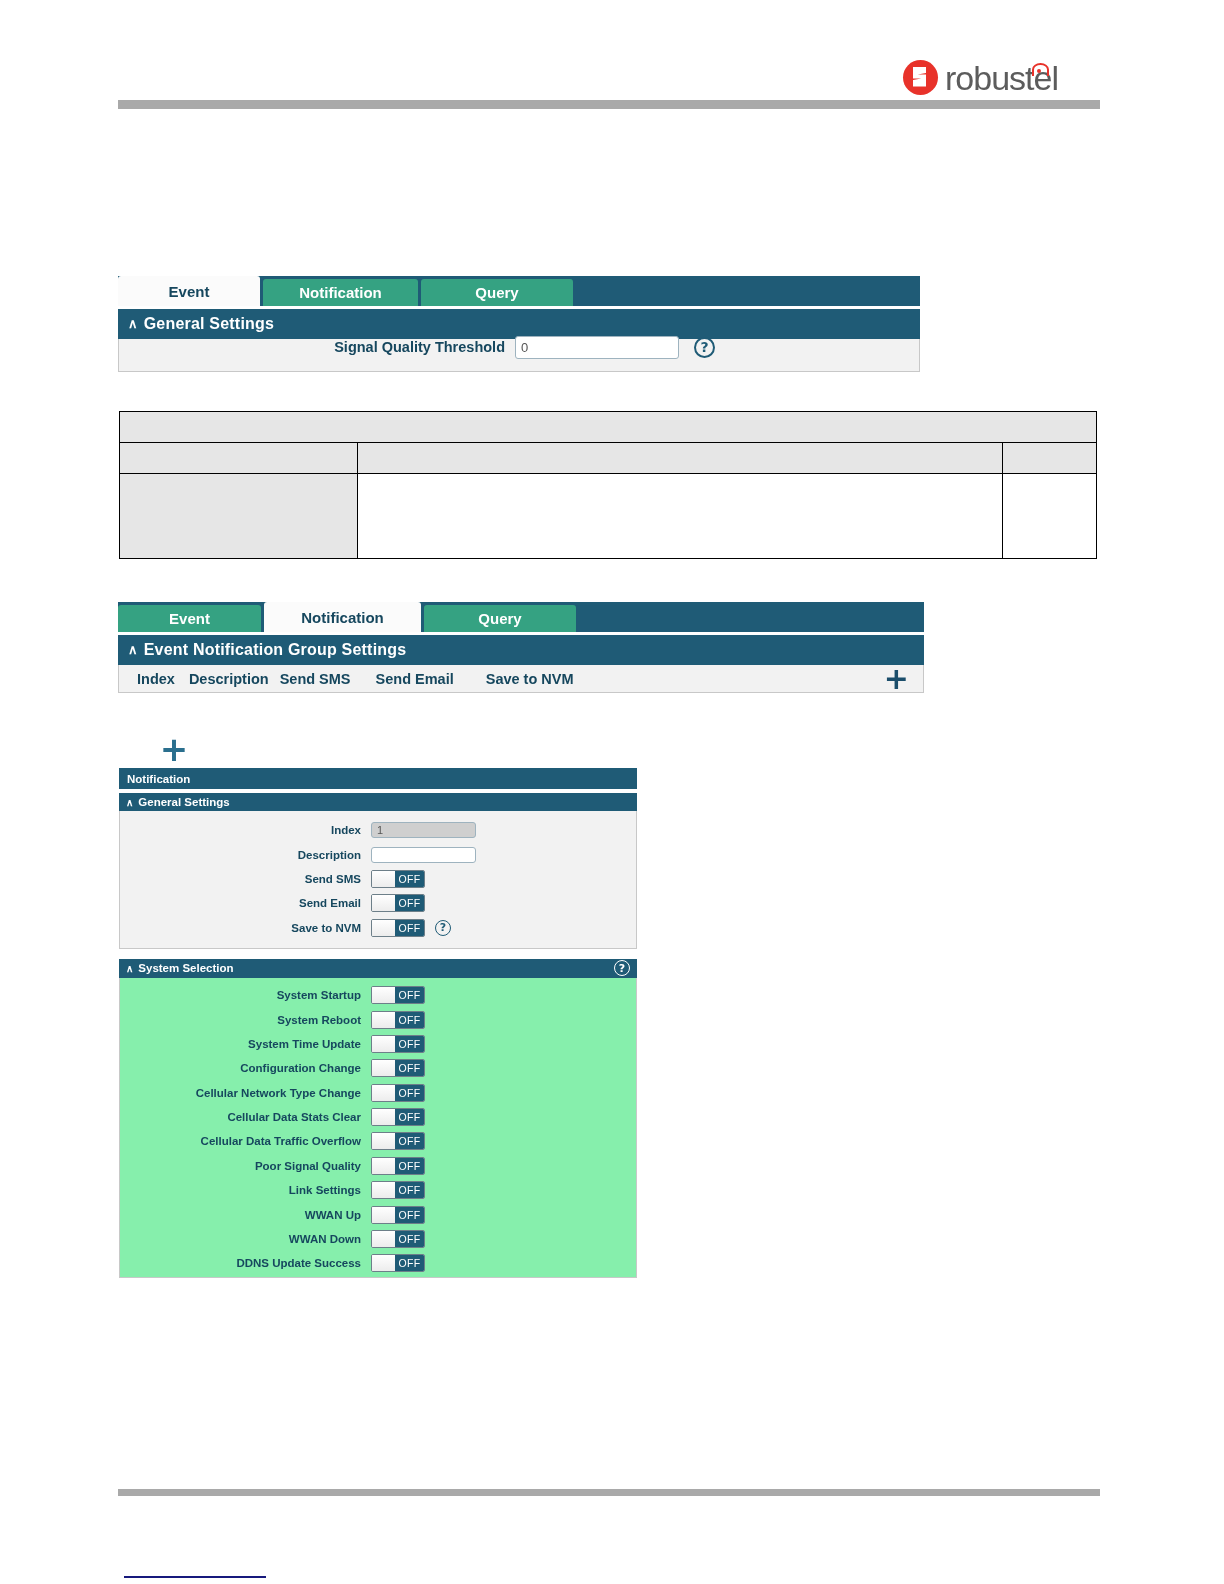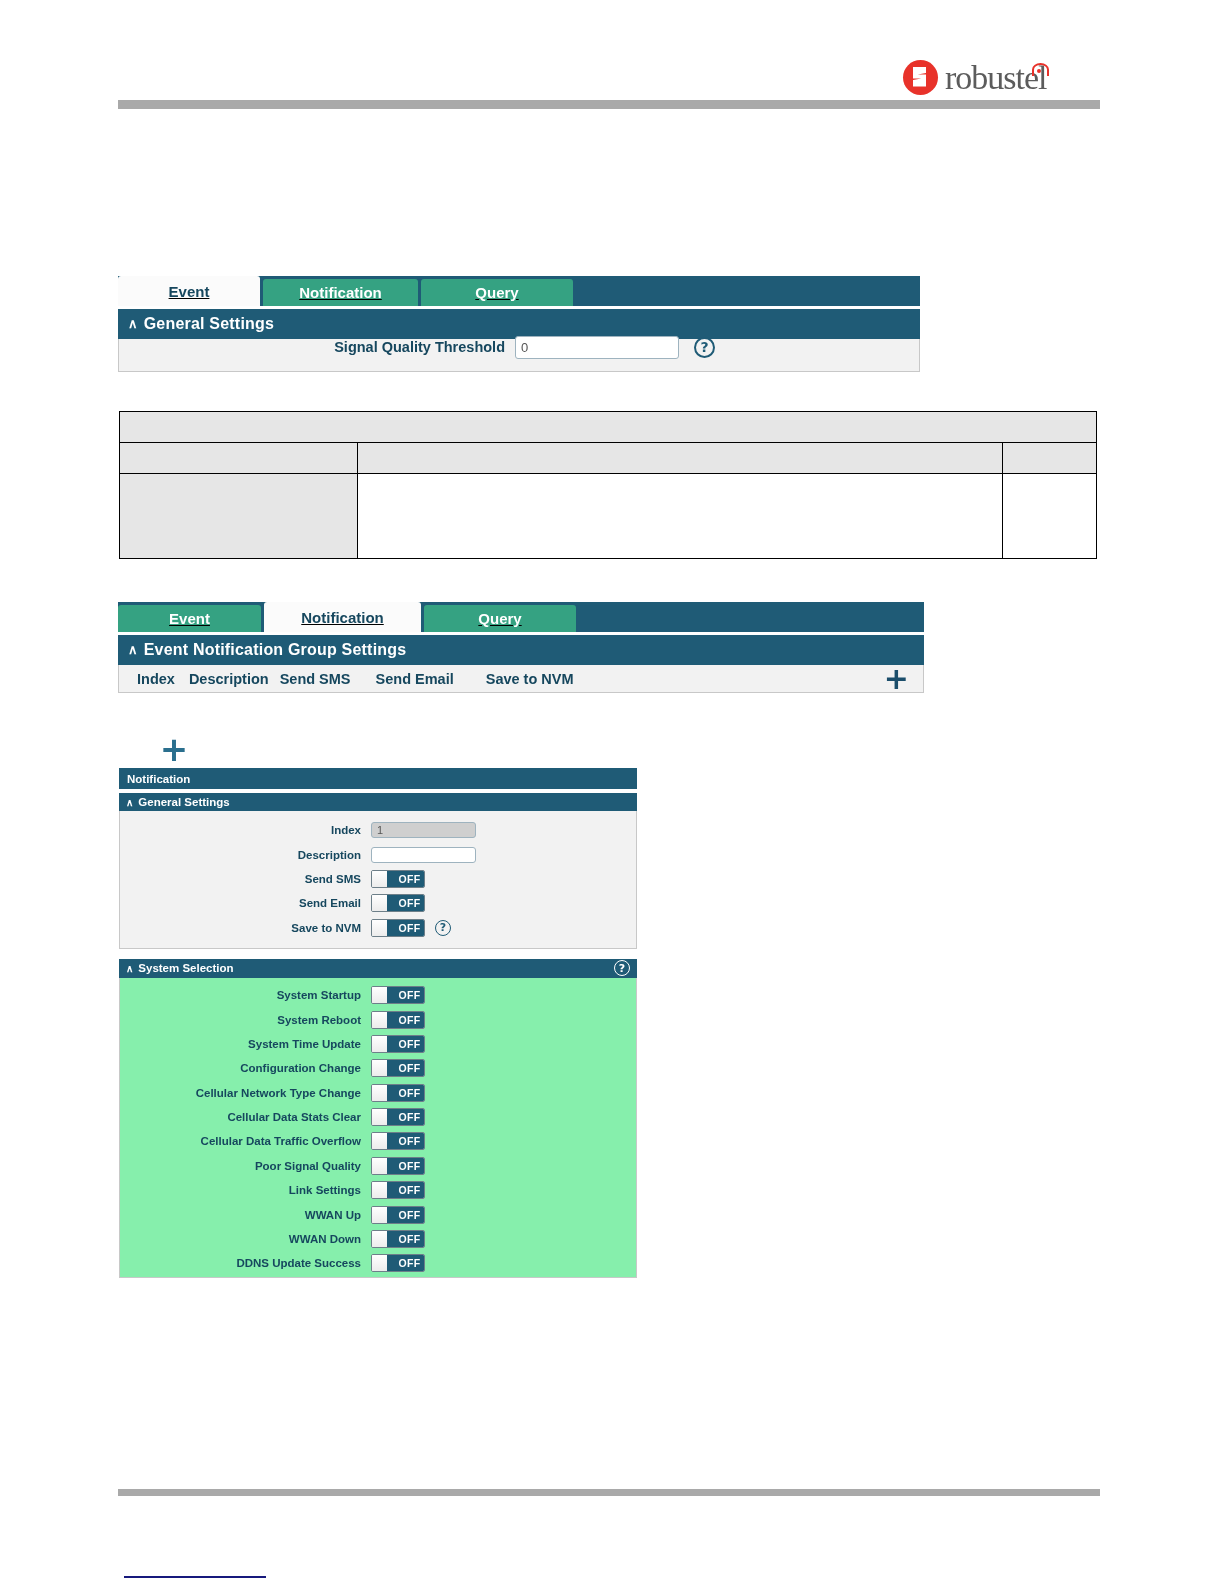--- a/index.html
+++ b/index.html
@@ -42,21 +42,21 @@
     top: 7px;
     width: 13px;
     height: 20px;
     background: #ffffff;
     clip-path: polygon(0 0, 100% 0, 100% 32%, 36% 40%, 100% 40%, 100% 100%, 0 100%, 0 68%, 64% 60%, 0 60%);
   }
   .brand-word {
     font-size: 34px;
     letter-spacing: -1px;
     color: #5c5c5c;
-    font-family: Liberation Serif, serif;
+    font-family: Liberation Sans, sans-serif;
     line-height: 1;
     position: relative;
     top: 1px;
   }
   .brand-dot {
     position: absolute;
     left: 87px;
     top: 3px;
     width: 13px;
     height: 11px;
@@ -108,21 +108,20 @@
     background: #17197c;
   }
 
   
   .tabbar {
     position: absolute;
     height: 30px;
     background: #1f5b76;
     display: flex;
     align-items: flex-end;
-    text-decoration: underline;
   }
   .tab {
     height: 27px;
     margin-right: 3px;
     display: flex;
     align-items: center;
     justify-content: center;
     color: #ffffff;
     font-size: 15px;
     font-weight: bold;
@@ -199,26 +198,25 @@
   }
   .toggle .knob {
     flex: 1;
     background: linear-gradient(#ffffff, #ececec);
   }
   .toggle .state {
     width: 29px;
     background: #1f5b76;
     color: #ffffff;
     font-size: 10.5px;
-    font-weight: bold;
+    font-weight: normal;
     display: flex;
     align-items: center;
     justify-content: center;
     letter-spacing: .4px;
-    padding-left: 8px;
   }
 
   .help {
     width: 16px;
     height: 16px;
     border-radius: 50%;
     border: 1.6px solid #1f5b76;
     color: #1f5b76;
     font-size: 11px;
     font-weight: bold;

